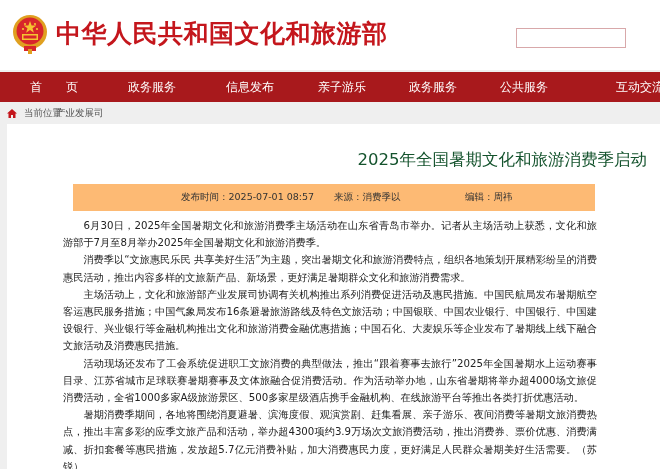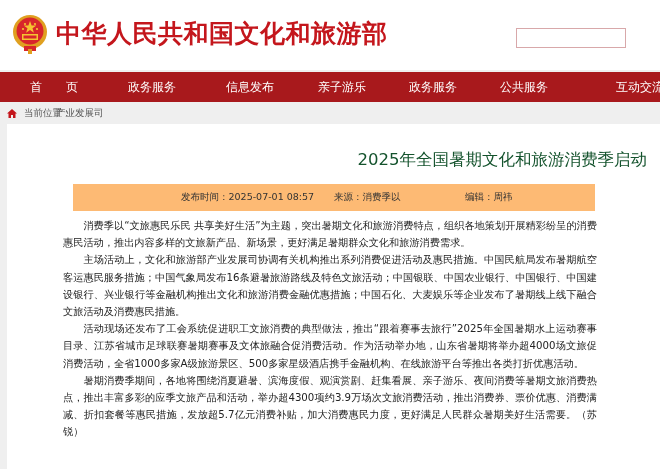--- a/index.html
+++ b/index.html
@@ -74,18 +74,19 @@
 </div>
 
 <div class="content">
   <h1 class="article-title" style="font-weight:normal;">2025年全国暑期文化和旅游消费季启动</h1>
   <div class="meta-bar">
     <span class="meta-item" style="left:108px;">发布时间：2025-07-01 08:57</span>
     <span class="meta-item" style="left:261px;">来源：消费季以</span>
     <span class="meta-item" style="left:356px;margin-left:36px;">编辑：周祎</span>
   </div>
   <div class="body-text">
+    <p>6月30日，2025年全国暑期文化和旅游消费季主场活动在山东省青岛市举办。记者从主场活动上获悉，文化和旅游部于7月至8月举办2025年全国暑期文化和旅游消费季。</p>
     <p>消费季以“文旅惠民乐民 共享美好生活”为主题，突出暑期文化和旅游消费特点，组织各地策划开展精彩纷呈的消费惠民活动，推出内容多样的文旅新产品、新场景，更好满足暑期群众文化和旅游消费需求。</p>
     <p>主场活动上，文化和旅游部产业发展司协调有关机构推出系列消费促进活动及惠民措施。中国民航局发布暑期航空客运惠民服务措施；中国气象局发布16条避暑旅游路线及特色文旅活动；中国银联、中国农业银行、中国银行、中国建设银行、兴业银行等金融机构推出文化和旅游消费金融优惠措施；中国石化、大麦娱乐等企业发布了暑期线上线下融合文旅活动及消费惠民措施。</p>
     <p>活动现场还发布了工会系统促进职工文旅消费的典型做法，推出“跟着赛事去旅行”2025年全国暑期水上运动赛事目录、江苏省城市足球联赛暑期赛事及文体旅融合促消费活动。作为活动举办地，山东省暑期将举办超4000场文旅促消费活动，全省1000多家A级旅游景区、500多家星级酒店携手金融机构、在线旅游平台等推出各类打折优惠活动。</p>
     <p>暑期消费季期间，各地将围绕消夏避暑、滨海度假、观演赏剧、赶集看展、亲子游乐、夜间消费等暑期文旅消费热点，推出丰富多彩的应季文旅产品和活动，举办超4300项约3.9万场次文旅消费活动，推出消费券、票价优惠、消费满减、折扣套餐等惠民措施，发放超5.7亿元消费补贴，加大消费惠民力度，更好满足人民群众暑期美好生活需要。（苏锐）</p>
   </div>
 </div>
 
 </body></html>

